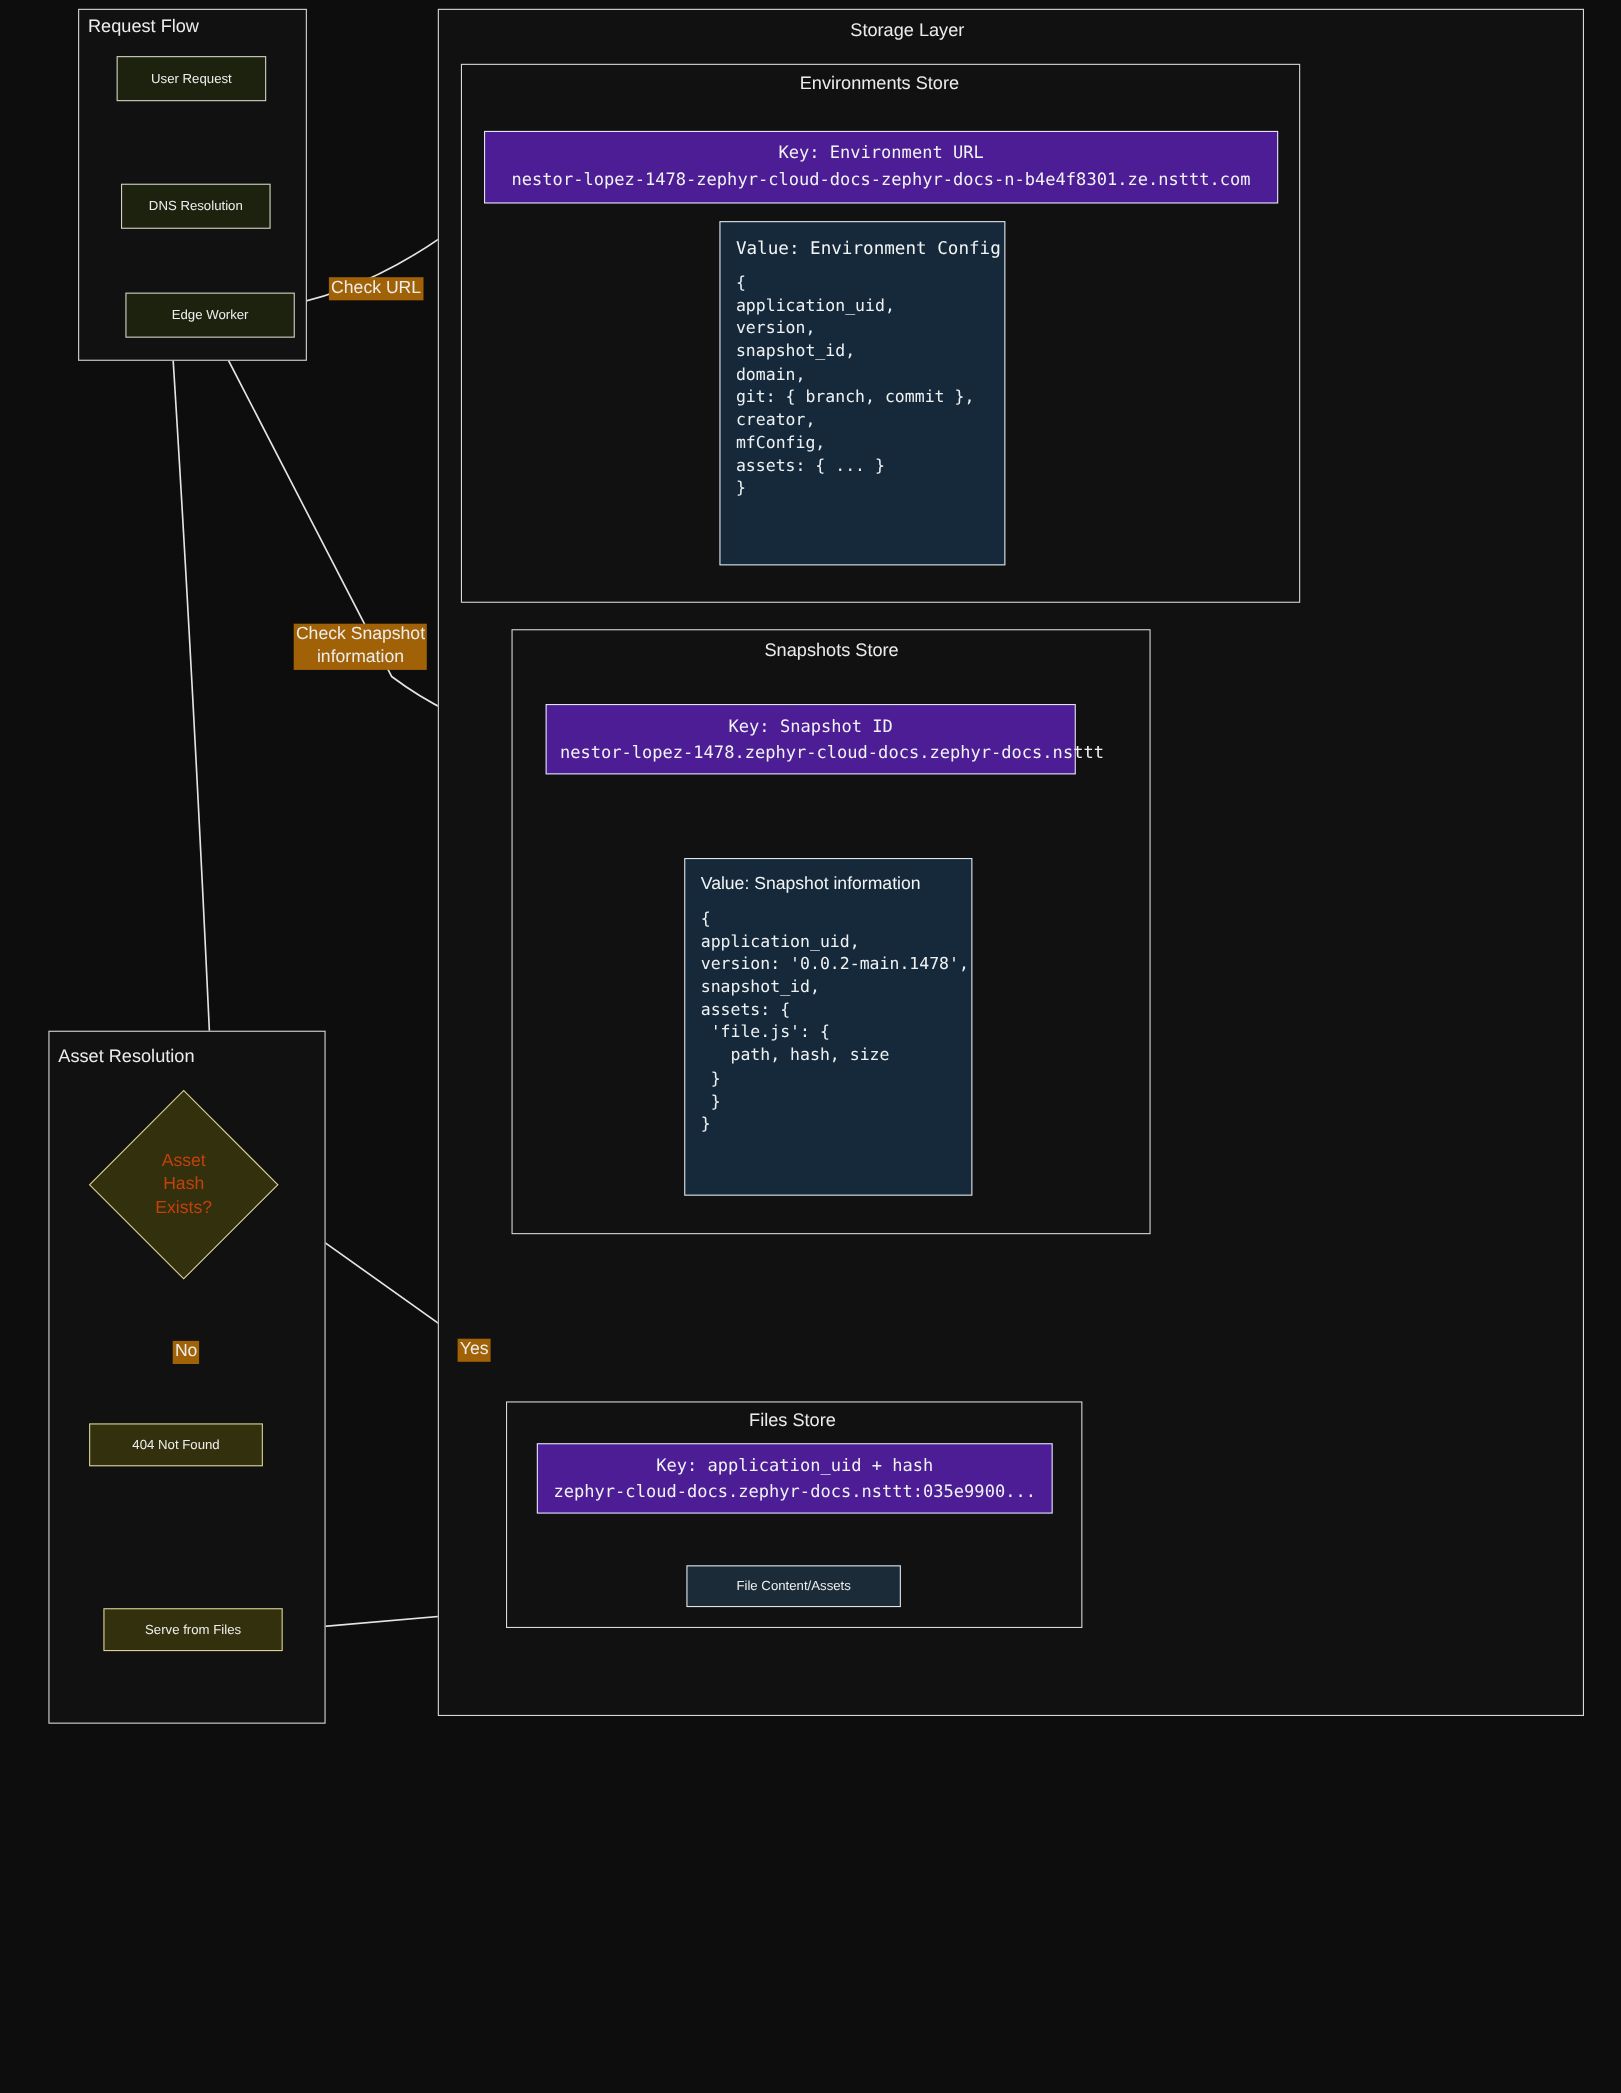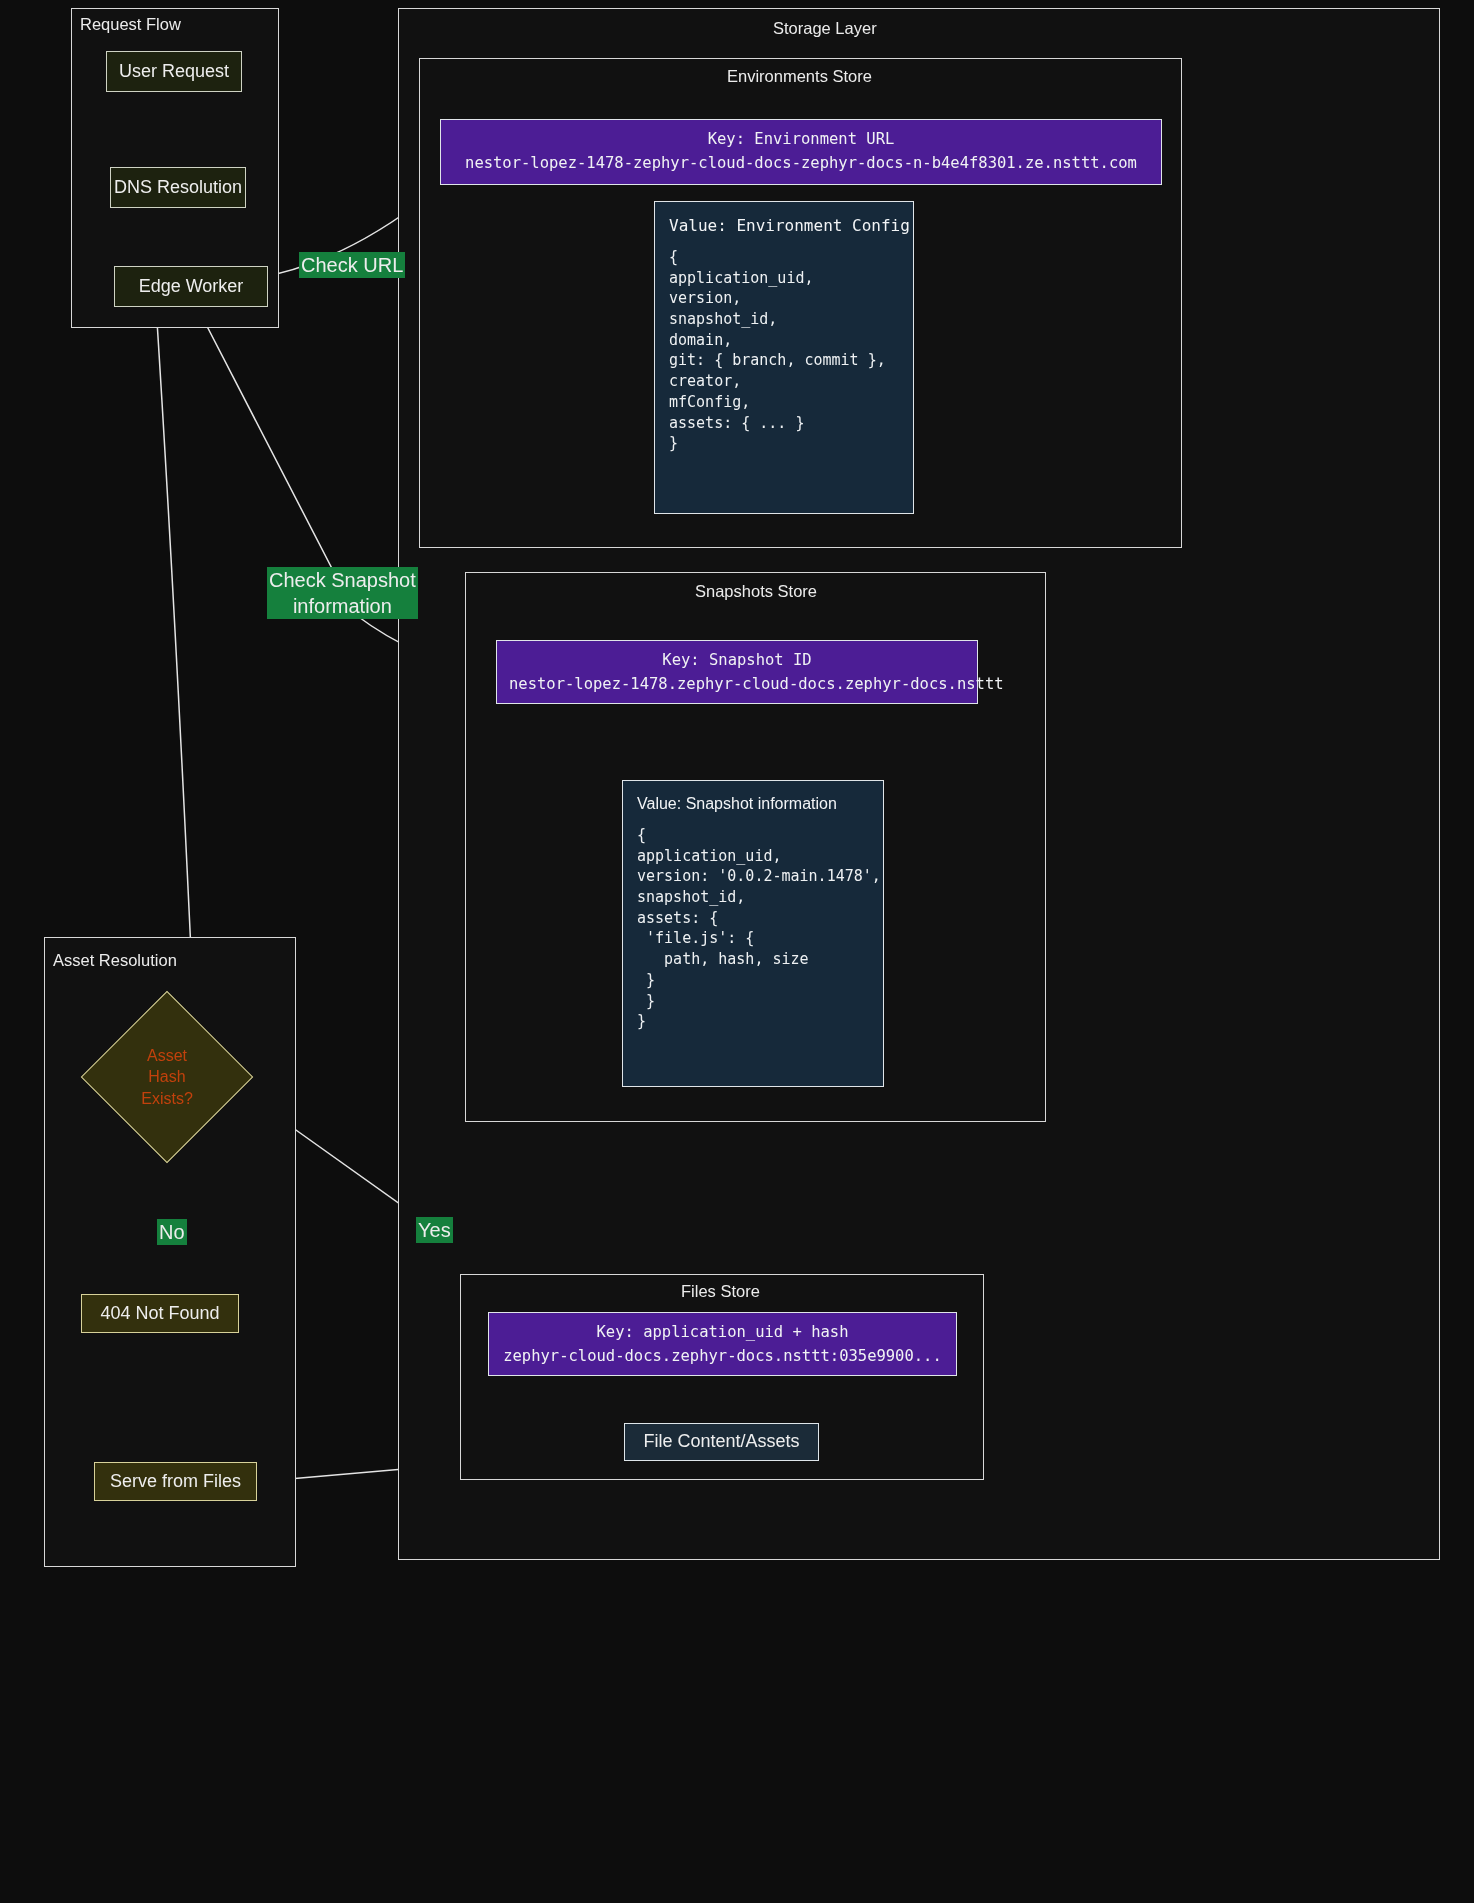--- a/index.html
+++ b/index.html
@@ -39,21 +39,21 @@
     white-space: nowrap;
   }
   .node {
     position: absolute;
     box-sizing: border-box;
     display: flex;
     align-items: center;
     justify-content: center;
     text-align: center;
     border: 1.4px solid #d8d8d8;
-    font-size: 18px;
+    font-size: 12px;
     line-height: 1.3;
     color: #eeeeee;
   }
   .node-green {
     background: #1d220f;
     border-color: #cfd3c4;
   }
   .node-olive {
     background: #33300d;
     border-color: #d8d29a;
@@ -130,23 +130,23 @@
     flex-direction: column;
     align-items: center;
     justify-content: center;
     font-size: 16px;
     line-height: 1.35;
     color: #c2410c;
     text-align: center;
   }
   .edge-label {
     position: absolute;
-    font-size: 20px;
+    font-size: 16px;
     color: #ededed;
-    background: #15803d;
+    background: #a16207;
     line-height: 1.3;
     white-space: pre;
     padding: 0 2px;
   }
 </style>
 </head>
 <body>
 
 <div id="canvas">
 

